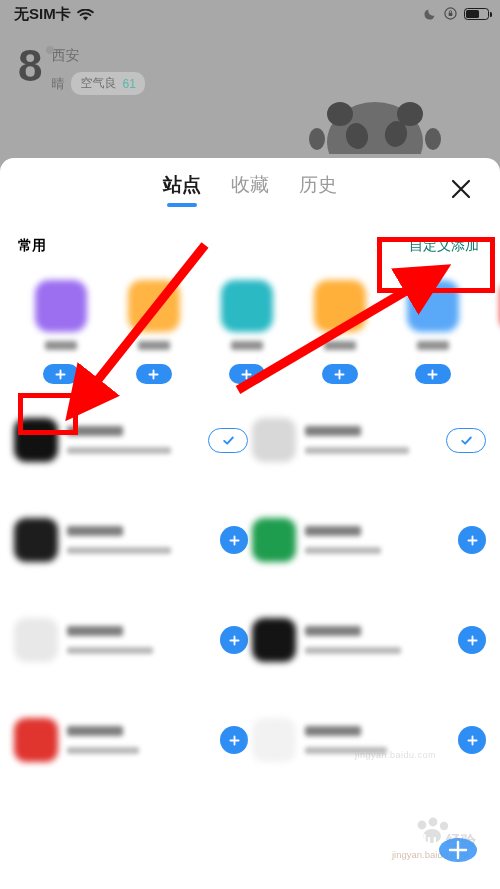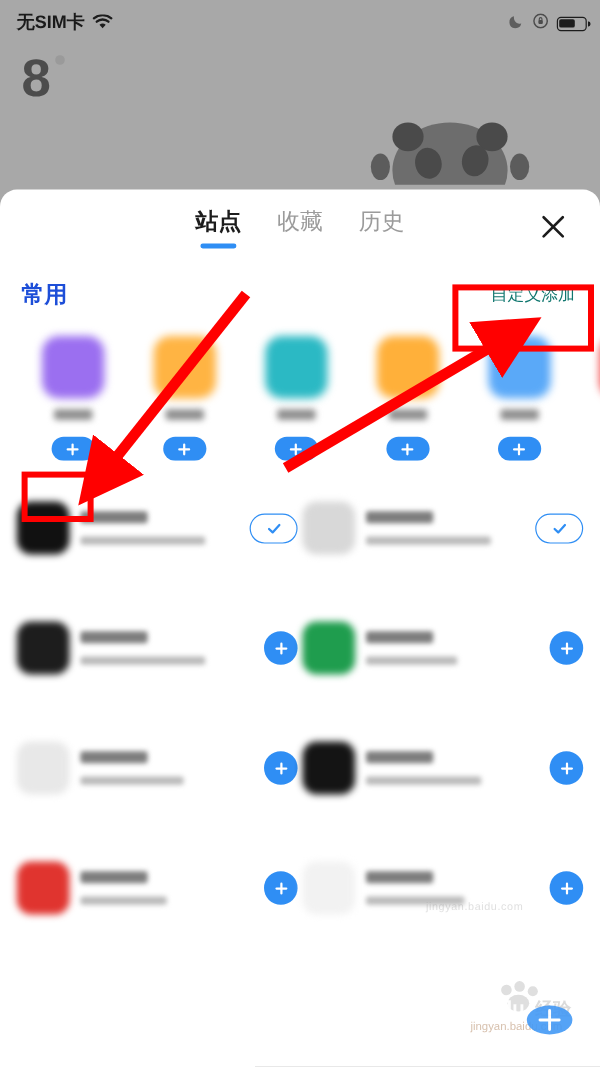--- a/index.html
+++ b/index.html
@@ -18,21 +18,21 @@
     background: #a8a8a8;
   }
   .panda {
     position: absolute; right: 50px; bottom: 735px;
     width: 150px; height: 70px;
   }
 
   
   .statusbar {
     position: absolute; top: 0; left: 0; right: 0; height: 28px;
-    display: flex; align-items: flex-end; justify-content: space-between;
+    display: flex; align-items: center; justify-content: space-between;
     padding: 0 11px 0 14px;
     color: #1a1a1a;
     font-size: 15px; font-weight: bold;
     z-index: 5;
   }
   .sb-left { display: flex; align-items: center; gap: 6px; }
   .sb-center { position: absolute; left: 0; right: 0; text-align: center; font-size: 15px; font-weight: bold; pointer-events: none; }
   .sb-right { display: flex; align-items: center; gap: 7px; z-index: 2; }
   .wifi-icon { display: inline-block; width: 17px; height: 13px; position: relative; }
   .battery {
@@ -96,21 +96,21 @@
   .close-btn {
     position: absolute; right: 26px; top: 50%; transform: translateY(-50%);
     width: 26px; height: 26px; cursor: pointer;
   }
 
   
   .section-row {
     display: flex; align-items: center; justify-content: space-between;
     padding: 0 18px; height: 44px; margin-top: 4px;
   }
-  .section-title { font-size: 19px; font-weight: bold; color: #1d4ed8; }
+  .section-title { font-size: 14px; font-weight: bold; color: #000000; }
   .custom-add { font-size: 14px; color: #0f766e; cursor: pointer; padding: 5px 3px; }
 
   
   .fav-row {
     display: flex; padding: 12px 0 0 14px; gap: 0; overflow: hidden;
   }
   .fav-cell {
     width: 93px; flex: 0 0 93px;
     display: flex; flex-direction: column; align-items: center;
   }
@@ -220,20 +220,30 @@
       <span class="battery">
           <i></i>
         </span>
     </div>
   </div>
 
   <div class="weather">
     <div class="weather-temp">
       <span>8</span><sup></sup>
     </div>
+    <div class="weather-info">
+      <div class="weather-city">西安</div>
+      <div class="weather-row">
+        <span class="weather-cond">晴</span>
+        <span class="aqi-pill">
+          <span>空气良</span>
+          <span class="aqi-val">61</span>
+        </span>
+      </div>
+    </div>
   </div>
 
   <div class="sheet">
 
     <div class="sheet-header">
       <div class="tabs">
         <div class="tab active">站点</div>
         <div class="tab">收藏</div>
         <div class="tab">历史</div>
       </div>

